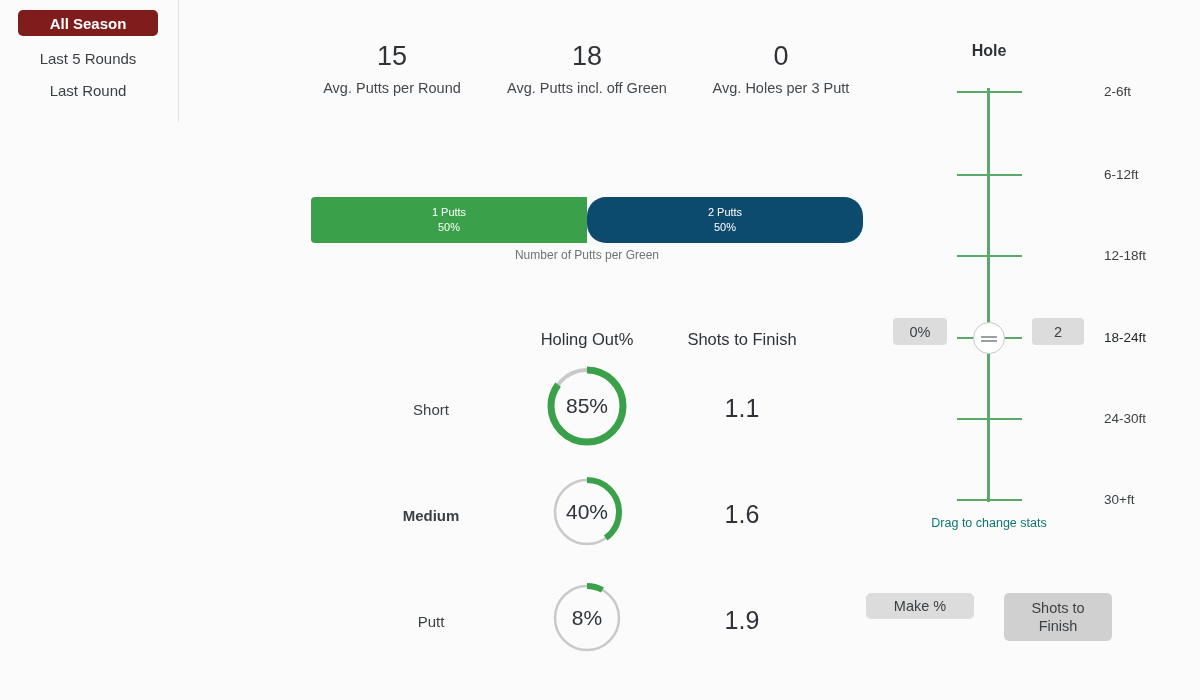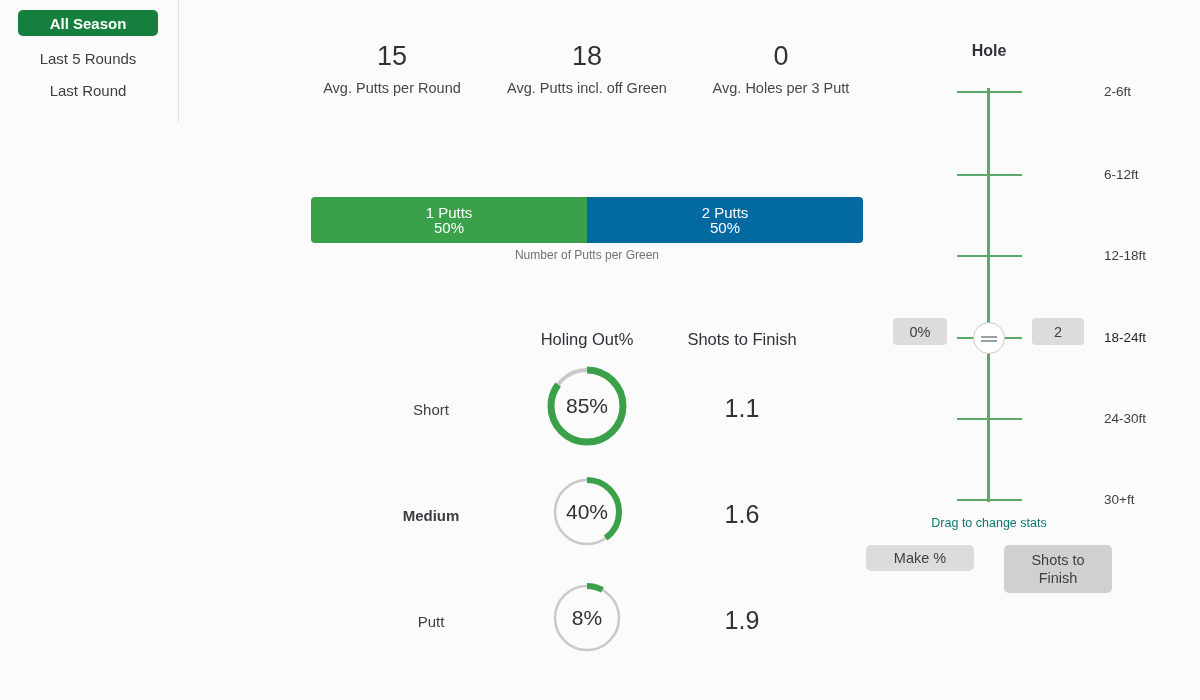--- a/index.html
+++ b/index.html
@@ -38,21 +38,21 @@
   .kpi-value { font-size: 27px; color: #2f3337; line-height: 32px; font-weight: 400; }
   .kpi-label { font-size: 14.5px; color: #43484d; line-height: 21px; margin-top: 6px; }
 
   
   #putts-bar {
     position: absolute; left: 311px; top: 197px; width: 552px; height: 46px;
     border-radius: 4px; overflow: hidden; display: flex;
   }
   .putts-seg {
     display: flex; flex-direction: column; align-items: center; justify-content: center;
-    color: #fff; font-size: 15px; line-height: 15px; cursor: pointer;
+    color: #fff; font-size: 11px; line-height: 15px; cursor: pointer;
   }
   #putts-seg-0 { width: 50%; background: #3ba04a; }
   #putts-seg-1 { width: 50%; background: #2f7c36; }
   #putts-bar-caption {
     position: absolute; left: 311px; top: 248px; width: 552px;
     text-align: center; font-size: 12px; color: #6d7377;
   }
 
   
   #col-head-holing {
@@ -130,35 +130,35 @@
 
   #drag-hint {
     position: absolute; left: 889px; top: 516px; width: 200px;
     text-align: center; font-size: 12.5px; color: #0f766e;
   }
 
   .mode-btn {
     position: absolute; border-radius: 5px; background: #dcdcdc;
     color: #3c3f42; font-size: 14.5px; text-align: center;
     display: flex; align-items: center; justify-content: center;
-    cursor: pointer; line-height: 18px;
+    cursor: pointer; line-height: 18px; margin-top: 48px;
   }
   #mode-make { left: 866px; top: 545px; width: 108px; height: 26px; }
   #mode-shots {
     left: 1004px; top: 545px; width: 108px; height: 48px;
     background: #d0d0d0; padding: 0 10px;
   }
 </style>
 </head>
 <body>
 
 <div id="app">
 
   <div id="sidebar">
-    <div class="filter-item active" id="filter-0" style="background: #15803d;">
+    <div class="filter-item active" id="filter-0" style="background: #7f1d1d;">
       <span>All Season</span>
     </div>
     <div class="filter-item" id="filter-1">
       <span>Last 5 Rounds</span>
     </div>
     <div class="filter-item" id="filter-2">
       <span>Last Round</span>
     </div>
   </div>
   <div id="sidebar-divider"></div>
@@ -174,21 +174,21 @@
   <div class="kpi" id="kpi-2">
     <div class="kpi-value">0</div>
     <div class="kpi-label">Avg. Holes per 3 Putt</div>
   </div>
 
   <div id="putts-bar">
     <div class="putts-seg" id="putts-seg-0" style="width: 50%; background: rgb(59, 160, 74);">
       <span>1 Putts</span>
       <span>50%</span>
     </div>
-    <div class="putts-seg" id="putts-seg-1" style="width: 50%; background: #0369a1;">
+    <div class="putts-seg" id="putts-seg-1" style="width: 50%; background: #0c4a6e; border-radius: 19px;">
       <span>2 Putts</span>
       <span>50%</span>
     </div>
   </div>
   <div id="putts-bar-caption">Number of Putts per Green</div>
 
   <div id="col-head-holing">Holing Out%</div>
   <div id="col-head-shots">Shots to Finish</div>
 
   <div class="row-label" id="row-label-0">Short</div>

